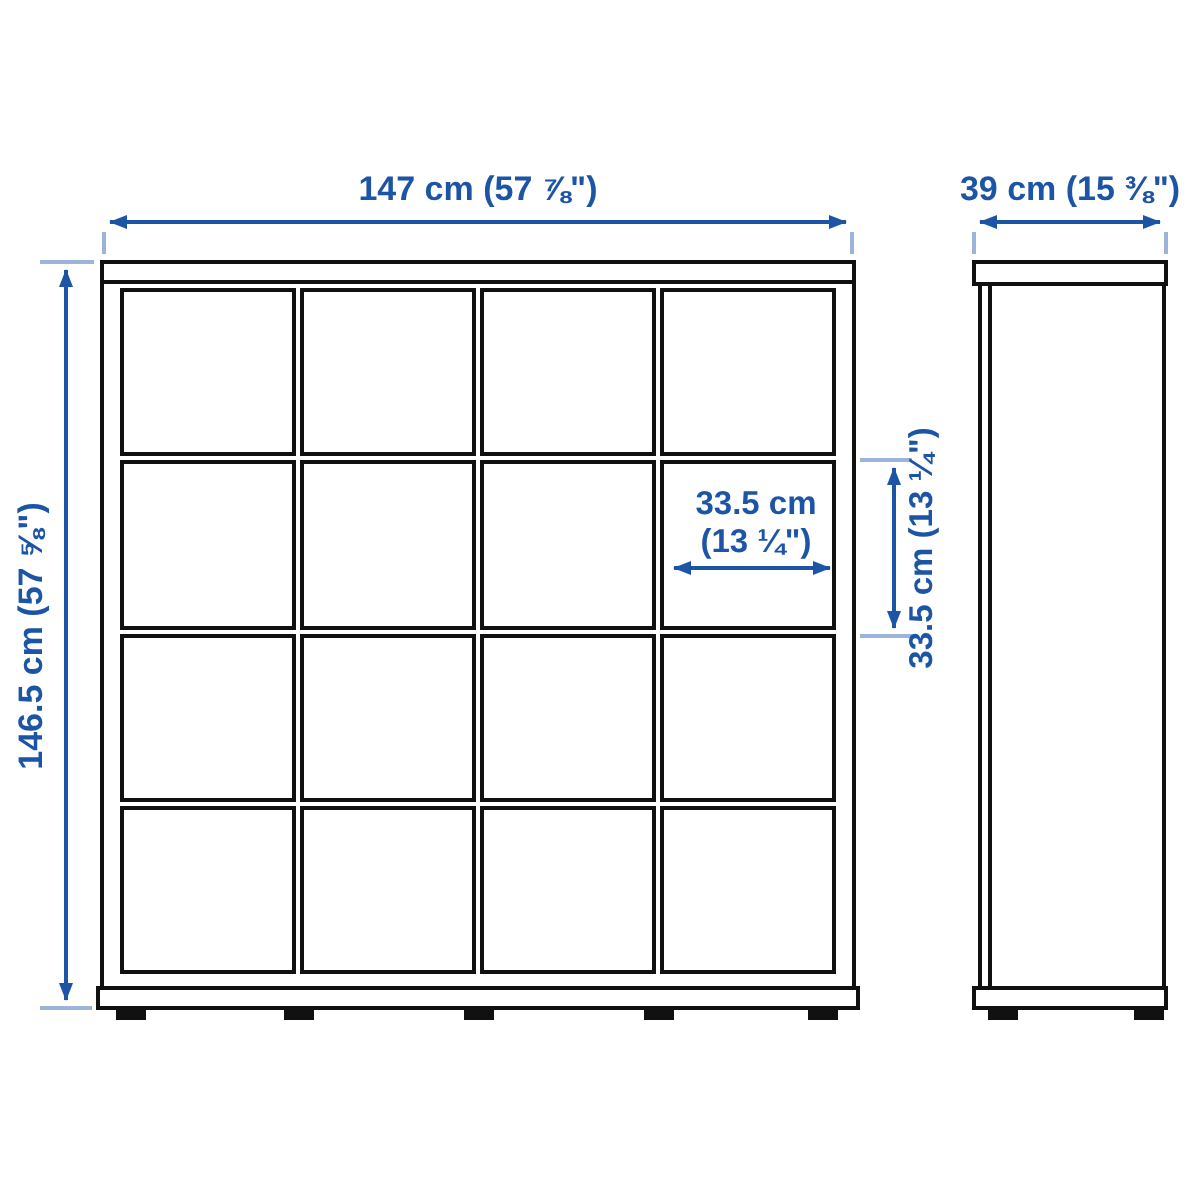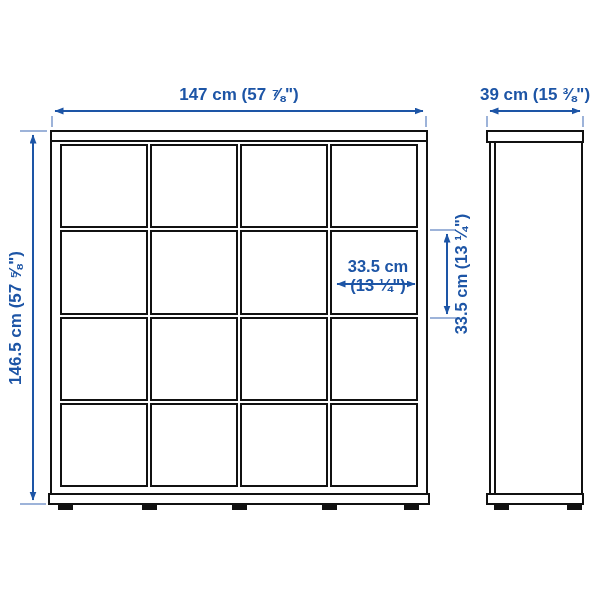--- a/index.html
+++ b/index.html
@@ -53,21 +53,21 @@
   .extline{stroke:var(--extension-blue);stroke-width:2;fill:none;}
   .arrowhead{fill:var(--dimension-blue);}
   
   .dim-label{
     position:absolute;color:var(--dimension-blue);font-weight:bold;
     font-size:17px;line-height:19px;text-align:center;white-space:nowrap;
   }
   .label-width{left:50px;top:85px;width:378px;}
   .label-depth{left:467px;top:85px;width:136px;}
   .label-height{left:-134px;top:308px;width:300px;height:20px;transform:rotate(-90deg);}
-  .label-cell-w{left:333px;top:257px;width:90px;font-size:16.5px;white-space:normal;}
+  .label-cell-w{left:333px;top:243px;width:90px;font-size:16.5px;white-space:normal;}
   .label-cell-h{left:382px;top:264px;width:160px;height:20px;transform:rotate(-90deg);font-size:16.5px;}
 </style>
 </head>
 <body>
 
 <div class="screen">
 
   <div class="front-view">
     <div class="front-top-panel"></div>
     <div class="front-cell-grid">

